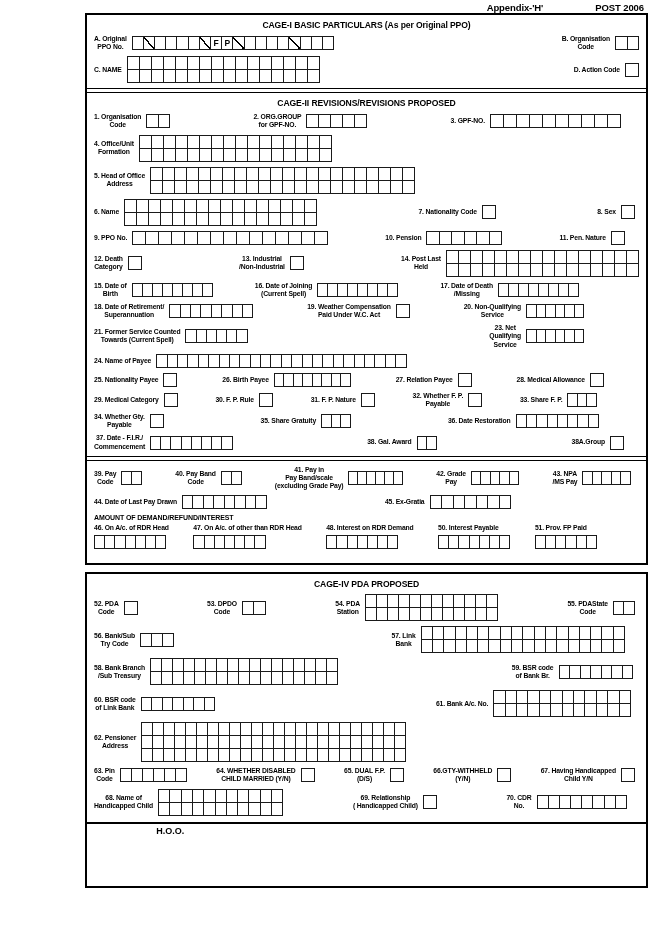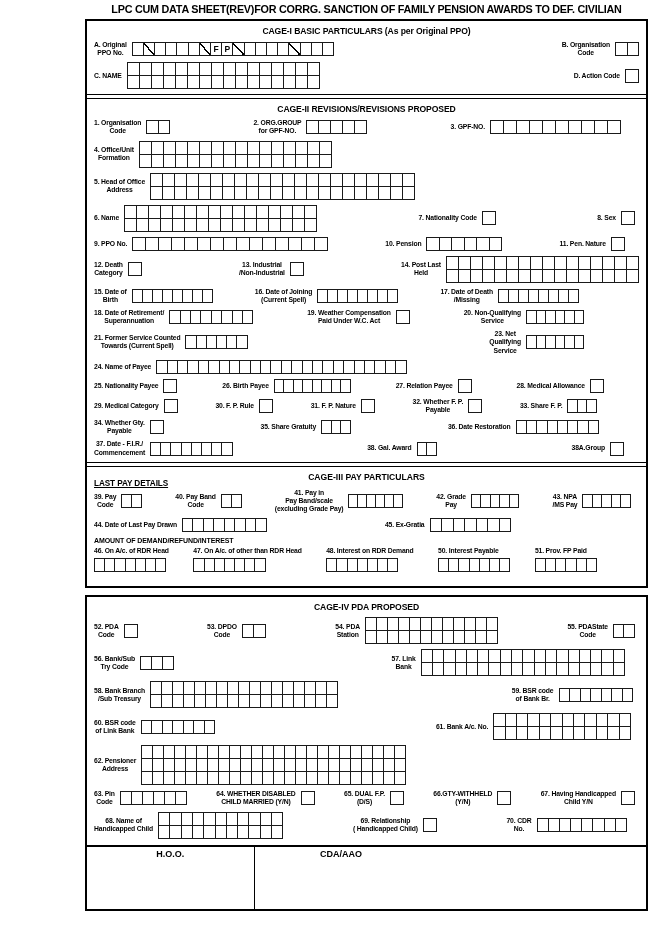--- a/index.html
+++ b/index.html
@@ -36,21 +36,24 @@
   .sub-label { font-weight:bold; font-size:7px; margin:1px 0 3px; letter-spacing:-0.1px; }
   .footer-row { display:flex; border-top:2px solid #000; margin:6px -7px -5px; height:62px; }
   .footer-col { box-sizing:border-box; text-align:center; font-weight:bold; font-size:9px; padding-top:2px; }
   .footer-col + .footer-col { border-left:1.5px solid #000; }
 </style>
 </head>
 <body>
 
 <div class="page">
   <div class="page-header">
-    <div class="form-title">LPC CUM DATA SHEET(REV)FOR CORRG. SANCTION OF FAMILY PENSION  AWARDS TO DEF. CIVILIAN</div>
+    <div class="appendix-line">
+      <span>Appendix-'H'</span>
+      <span>POST 2006</span>
+    </div>
   </div>
   <div id="form-root">
       <div class="form-box">
         <div class="section-title">CAGE-I BASIC PARTICULARS (As per Original PPO)</div>
         <div class="f-row">
           <div class="f-item">
             <div class="f-label">A. Original
 PPO No.</div>
             <div class="grid">
               <div class="grid-row">
@@ -753,21 +756,20 @@
           <div class="f-item">
             <div class="f-label">38A.Group</div>
             <div class="grid">
               <div class="grid-row">
                 <div class="cell" style="width: 14px;"></div>
               </div>
             </div>
           </div>
         </div>
         <div class="divider"></div>
-        <div class="cage3-head"><span class="cage3-left">LAST PAY DETAILS</span><span class="cage3-center">CAGE-III PAY PARTICULARS</span></div>
         <div class="f-row" style="padding-right: 8px;">
           <div class="f-item">
             <div class="f-label">39. Pay
 Code</div>
             <div class="grid">
               <div class="grid-row">
                 <div class="cell" style="width: 11px;"></div>
                 <div class="cell" style="width: 11px;"></div>
               </div>
             </div>
@@ -1332,17 +1334,16 @@
                 <div class="cell" style="width: 12.2px;"></div>
                 <div class="cell" style="width: 12.2px;"></div>
                 <div class="cell" style="width: 12.2px;"></div>
                 <div class="cell" style="width: 12.2px;"></div>
               </div>
             </div>
           </div>
         </div>
         <div class="footer-row">
           <div class="footer-col" style="width: 29.8%;">H.O.O.</div>
-          <div class="footer-col" style="width: 31.1%;">CDA/AAO</div>
         </div>
       </div>
     </div>
 </div>
 
 </body></html>

